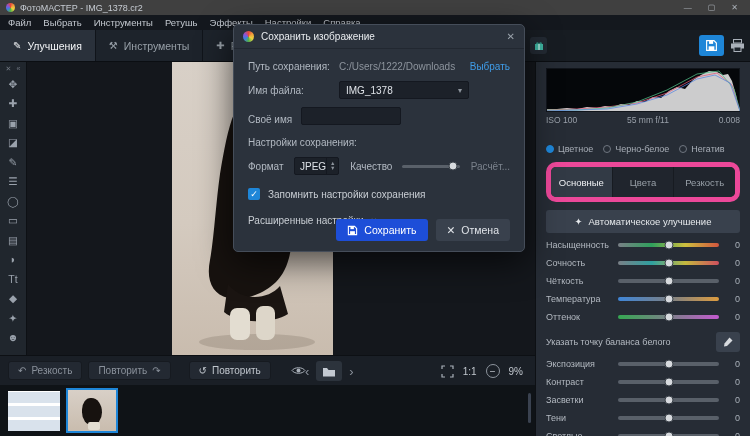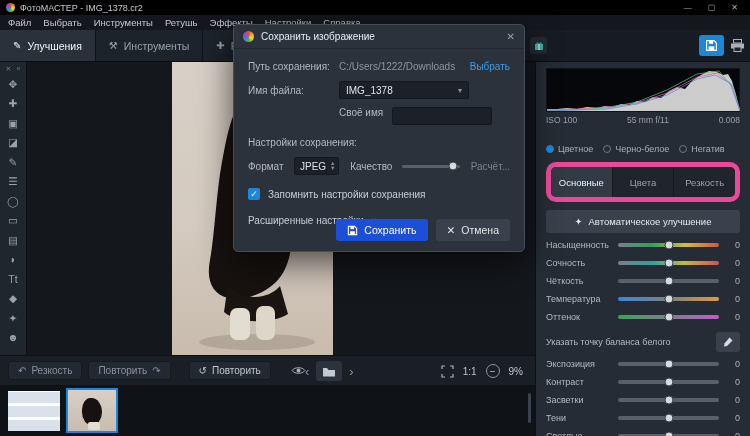--- a/index.html
+++ b/index.html
@@ -1,20 +1,20 @@
 <!DOCTYPE html>
 <html><head>
 <meta charset="utf-8">
 <style>
   *{margin:0;padding:0;box-sizing:border-box}
   html,body{width:750px;height:436px;overflow:hidden;background:#0a0d10;font-family:"Liberation Sans",sans-serif}
   .app{position:relative;width:750px;height:436px;background:#14171c;overflow:hidden}
 
   
-  .titlebar{position:absolute;left:0;top:0;right:0;height:15px;background:#000000;display:flex;align-items:center;gap:5px;padding:0 6px;z-index:6}
+  .titlebar{position:absolute;left:0;top:0;right:0;height:15px;background:#404040;display:flex;align-items:center;gap:5px;padding:0 6px;z-index:6}
   .app-logo{width:9px;height:9px;border-radius:50%;background:conic-gradient(#e5493c,#f2a33c,#efd43e,#53b04c,#3c7fe0,#8e52d6,#e5493c)}
   .win-title{font-size:9px;color:#c6cbd2;white-space:nowrap}
   .win-controls{margin-left:auto;display:flex;gap:16px;font-size:8px;color:#aab0b8;padding-right:6px}
   .win-controls span{cursor:pointer}
 
   
   .menubar{position:absolute;left:0;top:15px;right:0;height:15px;background:#14181e;display:flex;align-items:center;gap:12px;padding:0 8px;font-size:9.5px;color:#c3c8cf;z-index:5}
   .mi{cursor:pointer;white-space:nowrap}
 
   
@@ -90,21 +90,21 @@
   .dlogo{width:11px;height:11px;border-radius:50%;background:conic-gradient(#e5493c,#f2a33c,#efd43e,#53b04c,#3c7fe0,#8e52d6,#e5493c);flex:none}
   .dtitle{font-size:10px;color:#e9ecef}
   .dclose{margin-left:auto;color:#9aa2ab;font-size:10px;cursor:pointer}
   .dbody{padding:8px 14px;position:relative;height:calc(100% - 24px)}
   .drow{display:flex;align-items:center}
   .dlabel{width:91px;color:#b2b9c2;flex:none}
   .dvalue{color:#8d949d}
   .dlink{margin-left:auto;color:#3f9ce8;cursor:pointer}
   .dd{width:130px;height:18px;background:#1c2129;border:1px solid #141820;border-radius:2px;display:flex;align-items:center;padding:0 6px;color:#dfe3e8;cursor:pointer}
   .ddarrow{margin-left:auto;color:#8d949d;font-size:8px}
-  .cname{margin-top:8px;margin-left:91px;display:flex;align-items:flex-start}
+  .cname{margin-top:8px;display:flex;align-items:flex-end}
   .cname input{width:100px;height:18px;background:#1c2129;border:1px solid #141820;border-radius:2px;color:#dfe3e8;font-size:10px;padding:0 5px;margin-left:9px;outline:none}
   .sectlabel{margin-top:12px;color:#b2b9c2}
   .fmtrow{margin-top:9px;display:flex;align-items:center}
   .fmtlbl{width:46px;flex:none}
   .fmtbox{width:50px;height:18px;background:#1c2129;border:1px solid #141820;border-radius:2px;display:flex;align-items:center;color:#dfe3e8;cursor:pointer}
   .fmtbox .fv{flex:1;padding-left:5px}
   .spin{width:12px;height:100%;border-left:1px solid #141820;display:flex;flex-direction:column;align-items:center;justify-content:center;color:#8d949d;font-size:5.5px;line-height:5px}
   .qlbl{margin-left:11px}
   .qtrack{width:64px;height:3px;background:#596069;border-radius:2px;position:relative;margin-left:10px;cursor:pointer}
   .qhandle{position:absolute;left:88%;top:50%;transform:translate(-50%,-50%);width:9px;height:9px;border-radius:50%;background:#d7dade;border:1px solid #3a4149}

